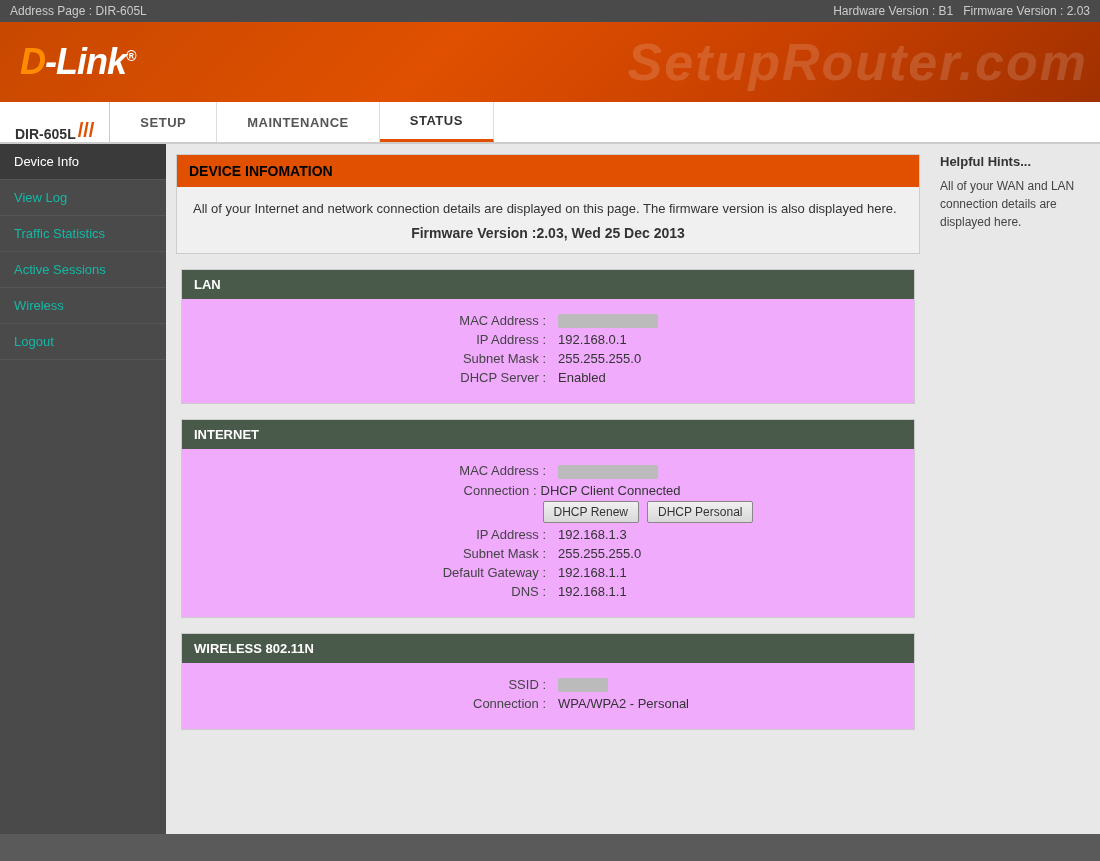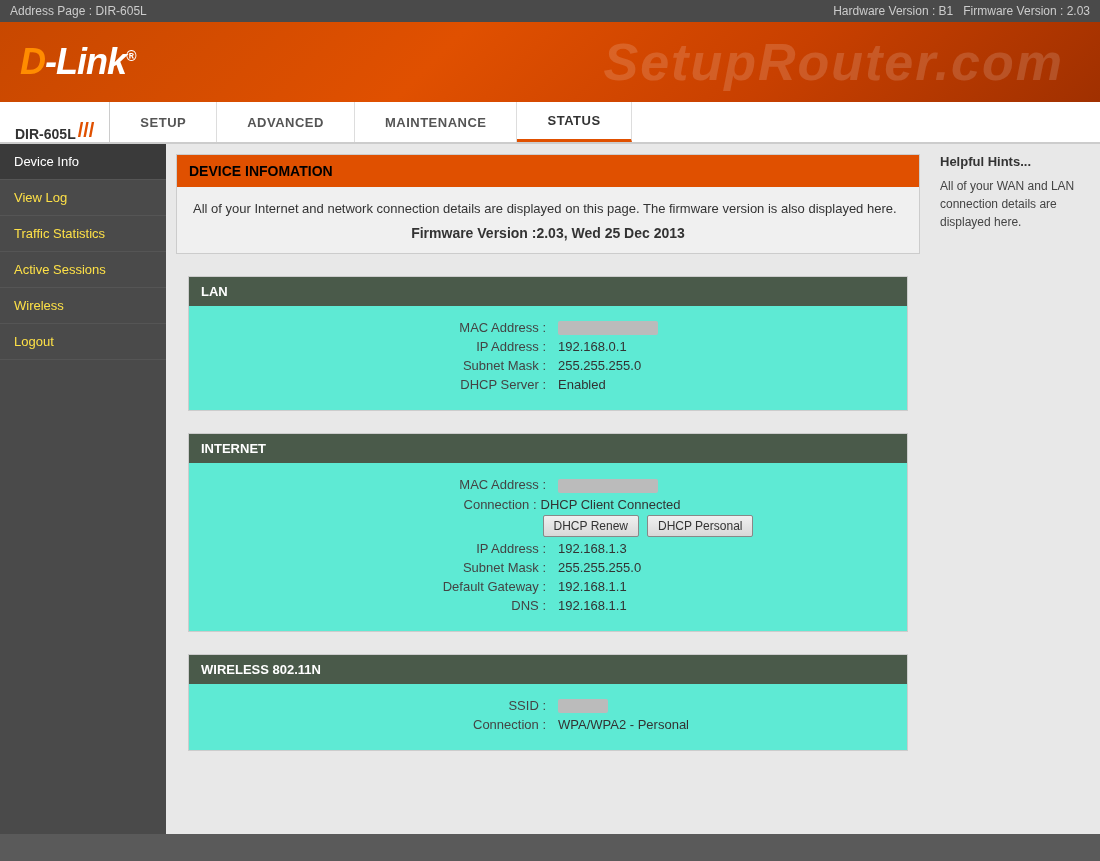--- a/index.html
+++ b/index.html
@@ -30,21 +30,21 @@
       font-weight: bold;
       color: white;
       font-style: italic;
       letter-spacing: -1px;
       z-index: 2;
       position: relative;
     }
     .header-logo span { color: #ff8c00; }
     .header-watermark {
       position: absolute;
-      right: 36px;
+      right: 12px;
       top: 50%;
       transform: translateY(-50%);
       font-size: 52px;
       color: rgba(255,255,255,0.15);
       font-weight: bold;
       font-style: italic;
       letter-spacing: 2px;
       z-index: 1;
     }
 
@@ -96,21 +96,21 @@
     }
 
     
     .sidebar {
       width: 166px;
       background: #4a4a4a;
       flex-shrink: 0;
     }
     .sidebar-item {
       padding: 10px 14px;
-      color: #fde047;
+      color: #14b8a6;
       font-size: 13px;
       cursor: pointer;
       border-bottom: 1px solid #555;
     }
     .sidebar-item.active { background: #3a3a3a; color: #fff; }
 
     
     .content {
       flex: 1;
       background: #e8e8e8;
@@ -142,23 +142,23 @@
     }
     .firmware-line {
       text-align: center;
       font-weight: bold;
       font-size: 14px;
       color: #333;
     }
 
     
     .section-box {
-      background: #5eead4;
+      background: #f0abfc;
       border: 1px solid #ccc;
-      margin: 22px;
+      margin: 15px;
     }
     .section-header {
       background: #4a5a4a;
       color: white;
       font-weight: bold;
       font-size: 13px;
       padding: 7px 12px;
       text-transform: uppercase;
     }
     .section-body {
@@ -264,21 +264,20 @@
   <div class="header-watermark">SetupRouter.com</div>
 </div>
 
 <div class="nav-bar">
   <div class="nav-model">
     <span>DIR-605L</span>
     <span style="color:#e05000; font-size:20px; margin-left:2px;">///</span>
   </div>
   <div class="nav-tabs">
     <div class="nav-tab">SETUP</div>
-    <div class="nav-tab">ADVANCED</div>
     <div class="nav-tab">MAINTENANCE</div>
     <div class="nav-tab active">STATUS</div>
   </div>
 </div>
 
 <div class="main-layout">
 
   <div class="sidebar">
     <div class="sidebar-item active">Device Info</div>
     <div class="sidebar-item">View Log</div>

